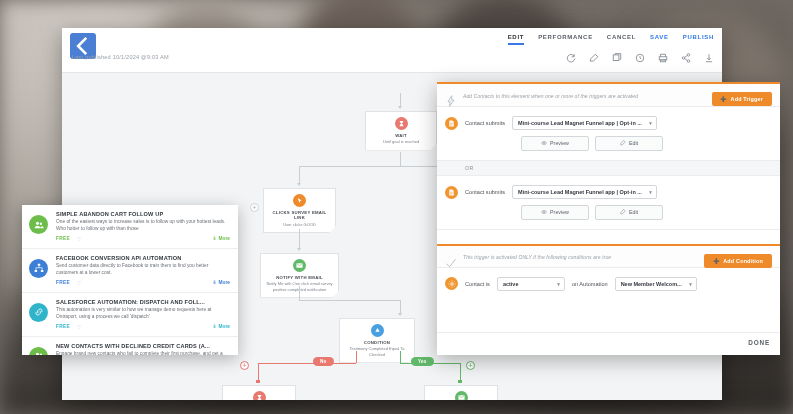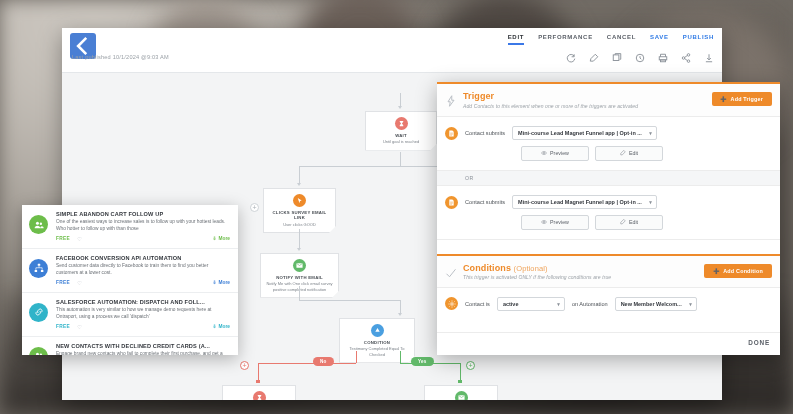--- a/index.html
+++ b/index.html
@@ -395,21 +395,20 @@
   </div>
 
   <div class="trigger-panel">
 
     <div class="panel-sec-head">
       <span class="sec-icon">
         <svg viewBox="0 0 16 16">
             <path d="M9 1L4 9h3l-1 6 6-8H9z"></path>
           </svg>
       </span>
-      <div class="sec-title">Trigger</div>
       <div class="sec-desc">Add Contacts to this element when one or more of the triggers are activated</div>
       <div class="sec-btn">
         <span>➕</span>
         <span>Add Trigger</span>
       </div>
     </div>
 
     <div class="trig-row">
       <div class="trig-ic">
         <svg viewBox="0 0 16 16">
@@ -467,24 +466,20 @@
         </div>
       </div>
     </div>
 
     <div class="panel-sec-head" style="margin-top:14px;">
       <span class="sec-icon">
         <svg viewBox="0 0 16 16">
             <path d="M2 9l4 4 8-10"></path>
           </svg>
       </span>
-      <div class="sec-title">
-        <span>Conditions</span>
-        <span class="opt">(Optional)</span>
-      </div>
       <div class="sec-desc">This trigger is activated ONLY if the following conditions are true</div>
       <div class="sec-btn">
         <span>➕</span>
         <span>Add Condition</span>
       </div>
     </div>
 
     <div class="cond-row">
       <div class="cond-ic">
         <svg viewBox="0 0 16 16">

